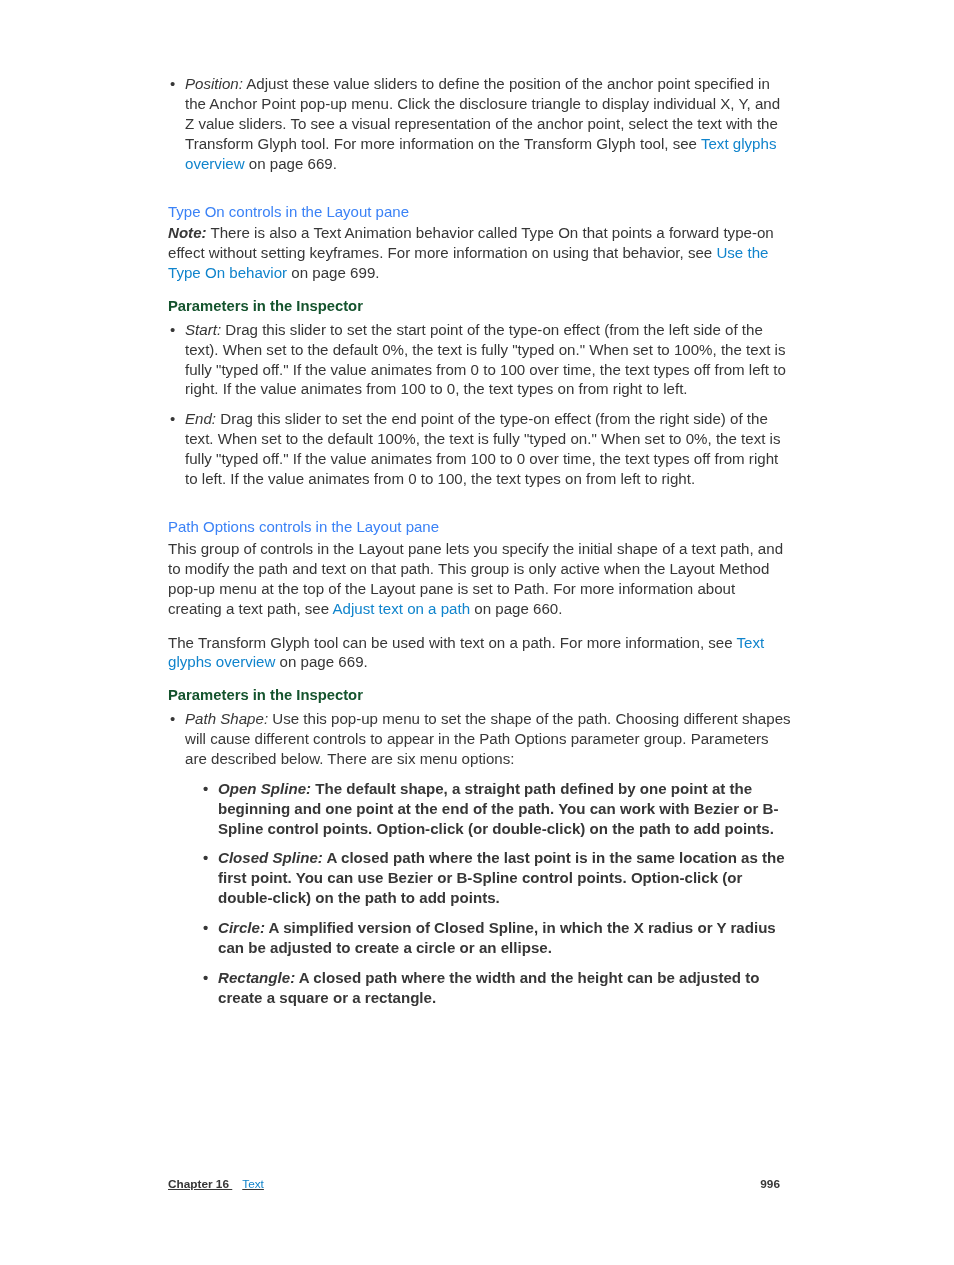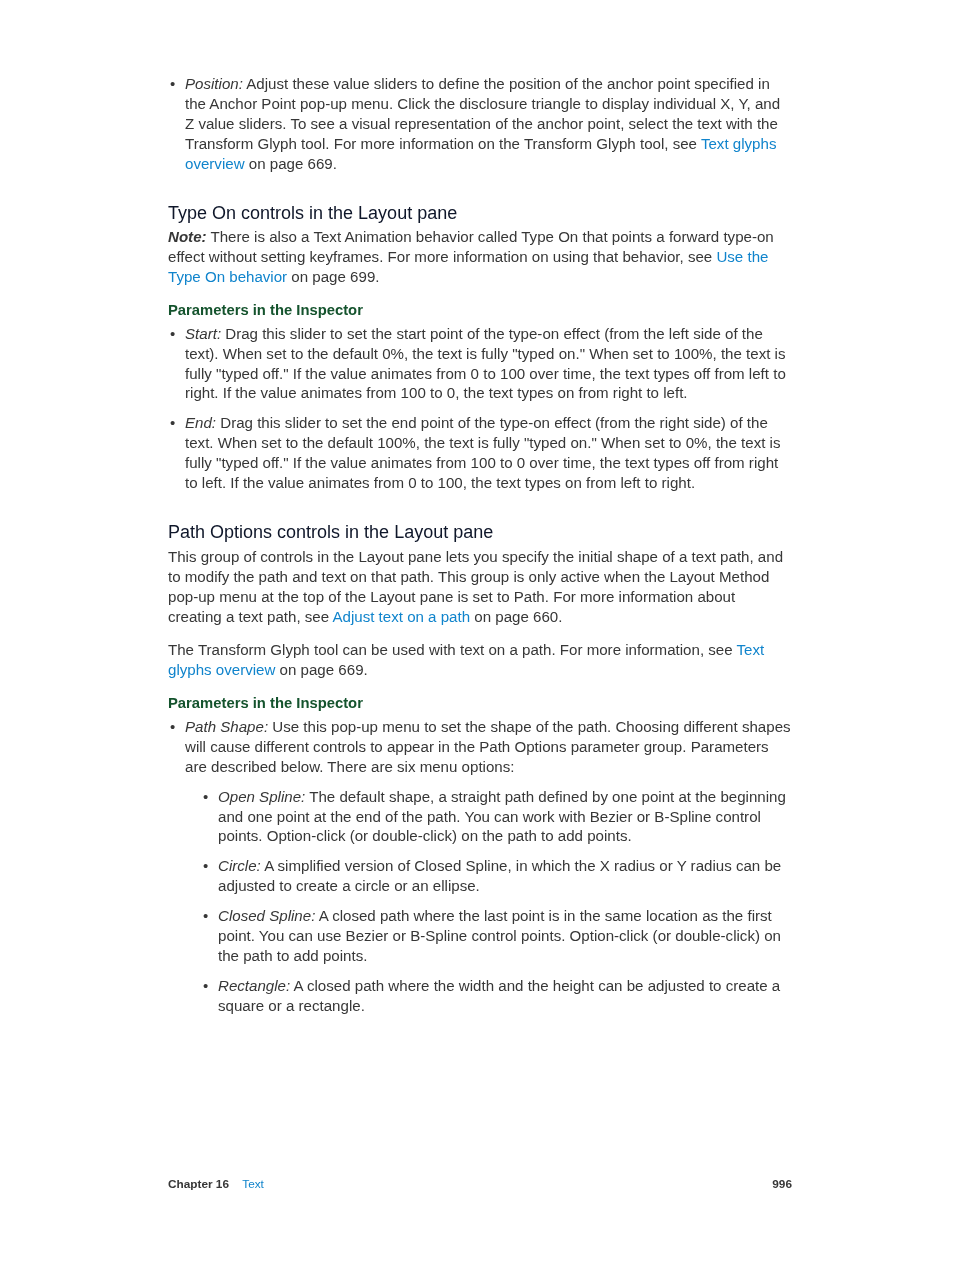--- a/index.html
+++ b/index.html
@@ -17,23 +17,23 @@
     font-size: 15.1px;
     line-height: 1.32;
   }
   .content {
     position: absolute;
     left: 168px;
     top: 74px;
     width: 625px;
   }
   h2 {
-    color: #0f172a;
+    color: #3b82f6;
     font-weight: 400;
-    font-size: 18px;
+    font-size: 15px;
     margin: 0 0 2px 0;
   }
   p { margin: 0; }
   .para { margin-bottom: 14px; }
   .section { margin-top: 28px; }
   .sub-head {
     font-weight: 700;
     color: #14532d;
     font-size: 14.8px;
     margin-bottom: 3px;
@@ -54,20 +54,21 @@
     left: 2px;
     top: 0;
     color: #373737;
     font-size: 15px;
   }
   
   ul.nested {
     list-style: none;
     margin: 10px 0 0 0;
     padding: 0;
+    font-weight: bold;
   }
   ul.nested > li {
     position: relative;
     padding-left: 17px;
     margin-bottom: 10px;
     margin-left: 16px;
   }
   ul.nested > li::before {
     content: "•";
     position: absolute;
@@ -79,24 +80,25 @@
   .ital-label { font-style: italic; }
   .link {
     color: #1084cc;
     text-decoration: none;
     cursor: pointer;
   }
   .bold { font-weight: 700; }
   .footer {
     position: absolute;
     left: 168px;
-    right: 162px;
+    right: 174px;
     top: 1177px;
     font-size: 11.8px;
     color: #373737;
+    text-decoration: underline;
   }
   .footer .chap { font-weight: 700; }
   .footer .sect { color: #1084cc; margin-left: 10px; }
   .footer .pagenum { float: right; font-weight: 700; }
 </style>
 </head>
 <body>
 
 <div class="page">
   <div class="content">
@@ -137,24 +139,24 @@
       <p class="sub-head">Parameters in the Inspector</p>
       <ul class="bullets">
         <li>
           <span class="ital-label">Path Shape:</span><span> Use this pop-up menu to set the shape of the path. Choosing different shapes will cause different controls to appear in the Path Options parameter group. Parameters are described below. There are six menu options:</span>
 
           <ul class="nested">
             <li>
               <span class="ital-label">Open Spline:</span><span> The default shape, a straight path defined by one point at the beginning and one point at the end of the path. You can work with Bezier or B-Spline control points. Option-click (or double-click) on the path to add points.</span>
             </li>
             <li>
-              <span class="ital-label">Circle:</span><span> A simplified version of Closed Spline, in which the X radius or Y radius can be adjusted to create a circle or an ellipse.</span>
+              <span class="ital-label">Closed Spline:</span><span> A closed path where the last point is in the same location as the first point. You can use Bezier or B-Spline control points. Option-click (or double-click) on the path to add points.</span>
             </li>
             <li>
-              <span class="ital-label">Closed Spline:</span><span> A closed path where the last point is in the same location as the first point. You can use Bezier or B-Spline control points. Option-click (or double-click) on the path to add points.</span>
+              <span class="ital-label">Circle:</span><span> A simplified version of Closed Spline, in which the X radius or Y radius can be adjusted to create a circle or an ellipse.</span>
             </li>
             <li>
               <span class="ital-label">Rectangle:</span><span> A closed path where the width and the height can be adjusted to create a square or a rectangle.</span>
             </li>
           </ul>
         </li>
       </ul>
     </div>
 
   </div>

